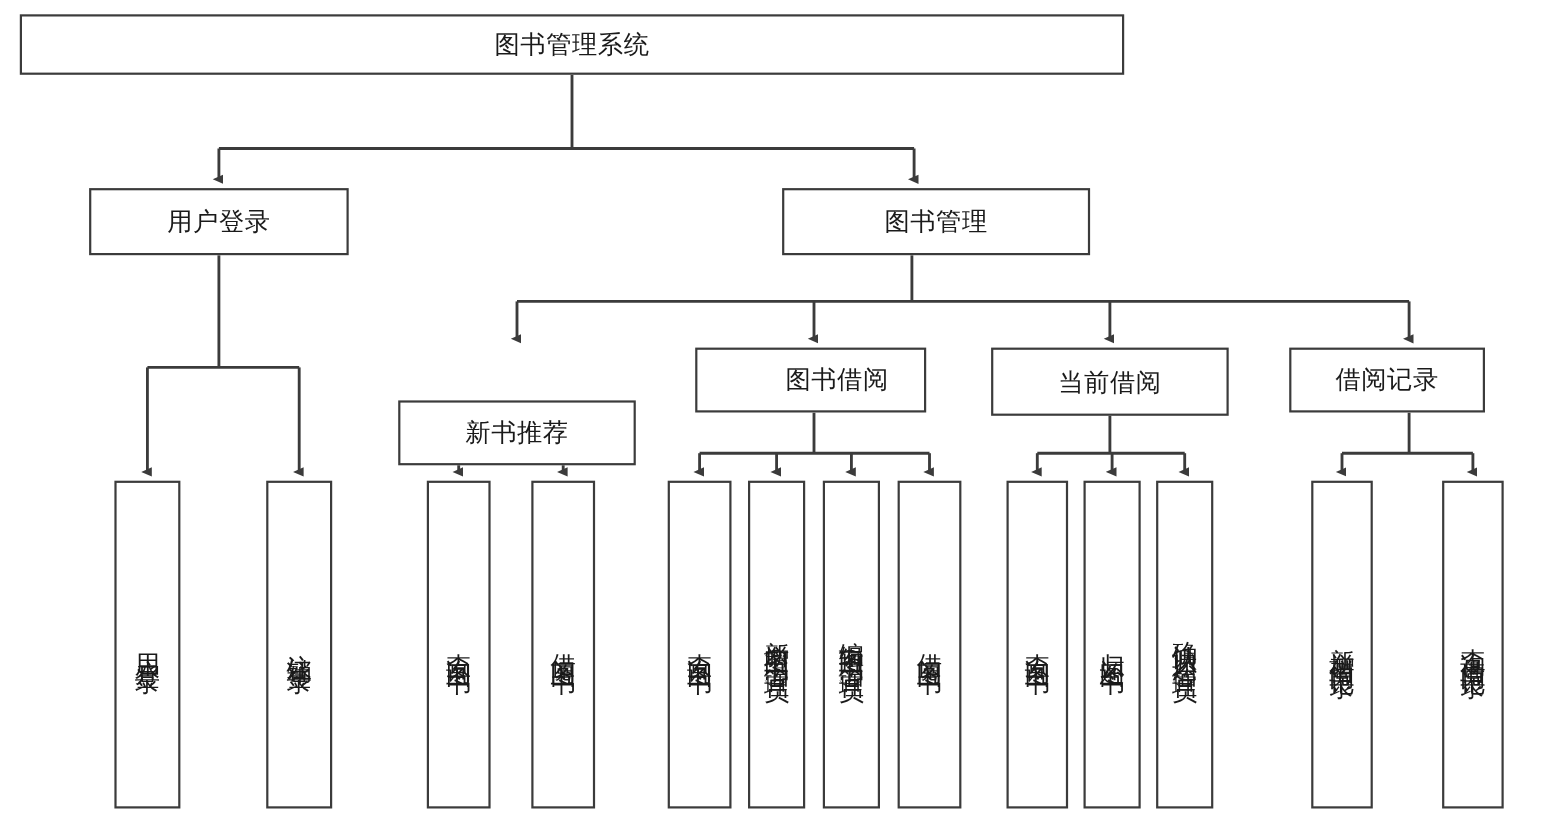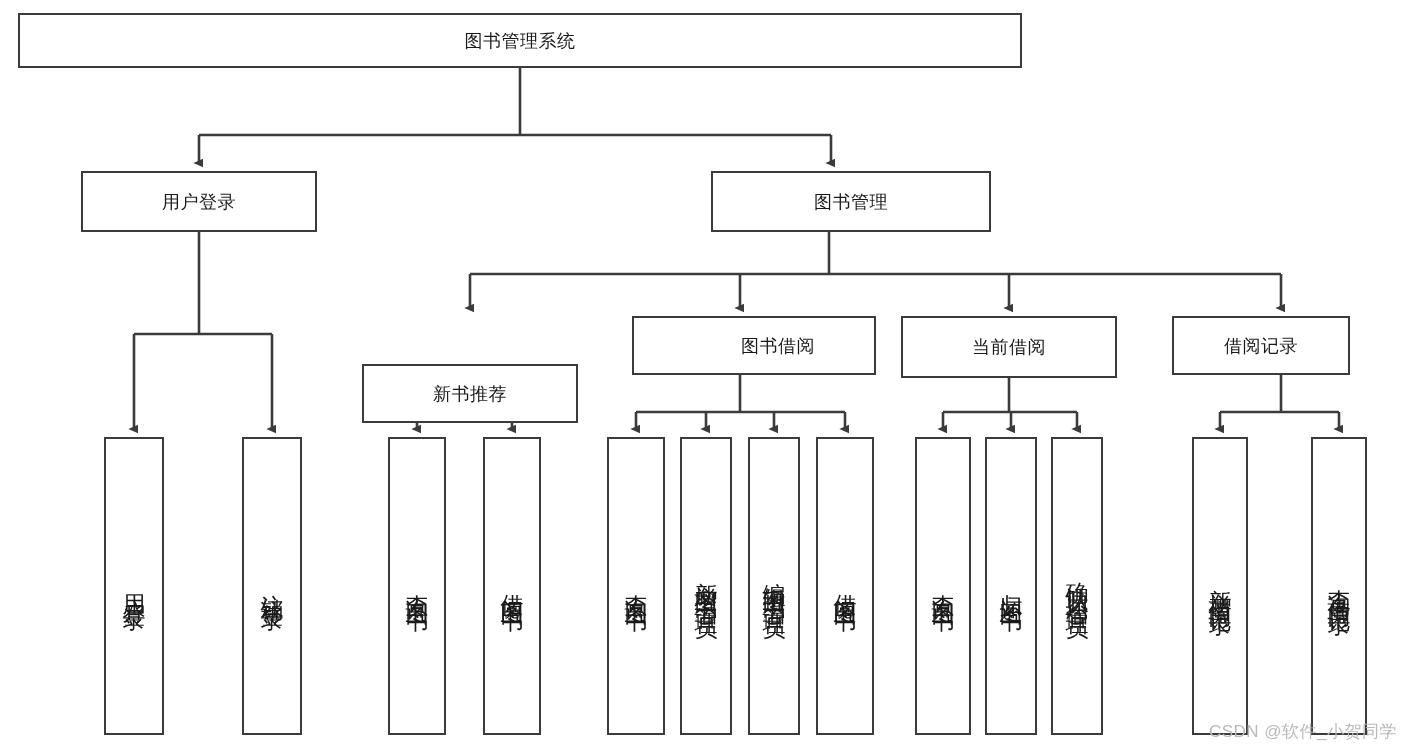--- a/index.html
+++ b/index.html
@@ -31,21 +31,21 @@
     position: absolute;
     box-sizing: border-box;
     background: #ffffff;
     border: 2.5px solid #3b3b3b;
     display: flex;
     align-items: center;
     justify-content: center;
     color: #1a1a1a;
   }
   .node.horiz {
-    font-size: 18px;
+    font-size: 23px;
     letter-spacing: 0.5px;
   }
   .node.vert {
     font-size: 23px;
   }
   .node.vert .vlabel {
     writing-mode: vertical-rl;
     text-orientation: upright;
     letter-spacing: 5px;
     line-height: 1;
@@ -127,21 +127,21 @@
   <div class="node horiz" style="left: 81px; top: 171px; width: 236px; height: 61px;">
     <span class="hlabel">用户登录</span>
   </div>
   <div class="node horiz" style="left: 711px; top: 171px; width: 280px; height: 61px;">
     <span class="hlabel">图书管理</span>
   </div>
 
   <div class="node horiz" style="left: 362px; top: 316px; width: 216px; height: 59px; margin-top: 48px;">
     <span class="hlabel">新书推荐</span>
   </div>
-  <div class="node horiz" style="left: 632px; top: 316px; width: 244px; height: 59px; padding-left: 48px;">
+  <div class="node horiz" style="left: 632px; top: 316px; width: 210px; height: 59px; padding-left: 48px;">
     <span class="hlabel">图书借阅</span>
   </div>
   <div class="node horiz" style="left: 901px; top: 316px; width: 216px; height: 62px;">
     <span class="hlabel">当前借阅</span>
   </div>
   <div class="node horiz" style="left: 1172px; top: 316px; width: 178px; height: 59px;">
     <span class="hlabel">借阅记录</span>
   </div>
 
   <div class="node vert" style="left: 104px; top: 437px; width: 60px; height: 298px;">
@@ -177,14 +177,13 @@
   <div class="node vert" style="left: 1051px; top: 437px; width: 52px; height: 298px;">
     <span class="vlabel">确认归还（管理员）</span>
   </div>
   <div class="node vert" style="left: 1192px; top: 437px; width: 56px; height: 298px;">
     <span class="vlabel">新增借阅记录</span>
   </div>
   <div class="node vert" style="left: 1311px; top: 437px; width: 56px; height: 298px;">
     <span class="vlabel">查询借阅记录</span>
   </div>
 
-  <div class="watermark">CSDN @软件_小贺同学</div>
 </div>
 
 </body></html>

